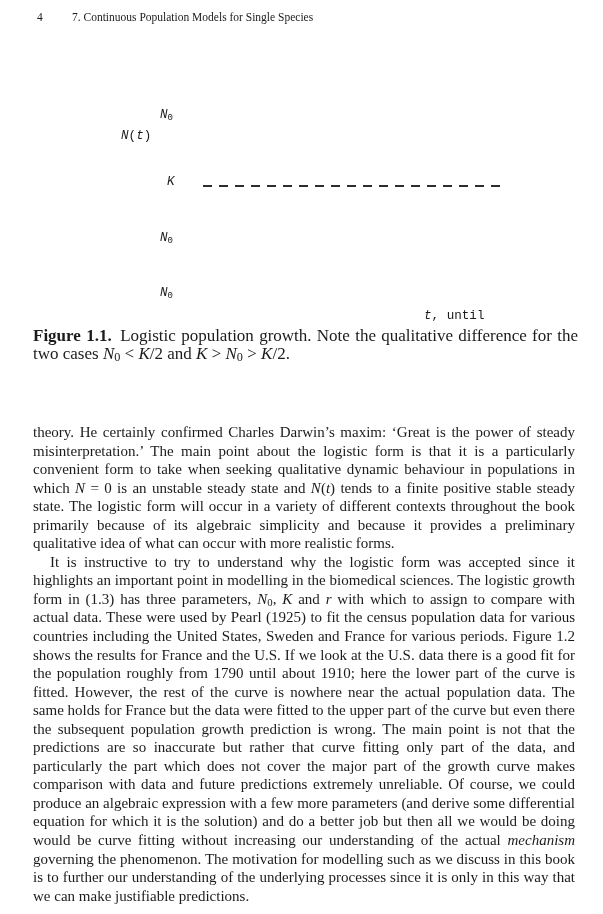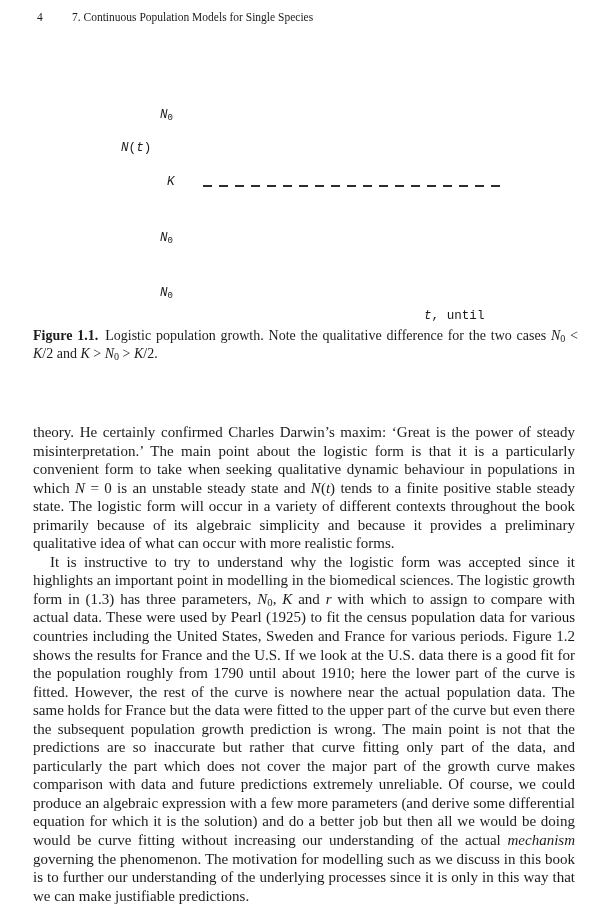--- a/index.html
+++ b/index.html
@@ -17,35 +17,35 @@
   }
   
   .running-head { position: absolute; top: 11px; left: 0; width: 100%; font-size: 11.5px; }
   .page-num { position: absolute; left: 37px; top: 0; }
   .running-title { position: absolute; left: 72px; top: 0; }
 
   
   .fig { position: absolute; top: 0; left: 0; width: 603px; height: 325px; margin: 10px; font-family: Liberation Mono, monospace; }
   .fig-label { position: absolute; font-size: 12.6px; line-height: 1.1; white-space: nowrap; }
   .pos-n0-top  { left: 150px; top: 99px; }
-  .pos-nt      { left: 111px; top: 132px; }
+  .pos-nt      { left: 111px; top: 120px; }
   .pos-k       { left: 157px; top: 166px; }
   .pos-n0-mid  { left: 150px; top: 222px; }
   .pos-n0-low  { left: 150px; top: 277px; }
   .pos-ttime   { left: 414px; top: 300px; }
   .dashed-line {
     position: absolute; left: 193px; top: 175px;
     width: 297px; height: 2px;
     background: repeating-linear-gradient(90deg, #2e2e2e 0 9px, transparent 9px 16px);
   }
 
   
   .caption {
     position: absolute; top: 327px; left: 33px; width: 545px;
-    margin: 0; font-size: 14px; line-height: 17.5px; text-align: justify;
+    margin: 0; font-size: 17px; line-height: 17.5px; text-align: justify;
   }
 
   
   .body-text {
     position: absolute; top: 423px; left: 33px; width: 542px;
   }
   .para {
     margin: 0; font-size: 15px; line-height: 18.55px;
     text-align: justify; text-justify: inter-word;
   }

